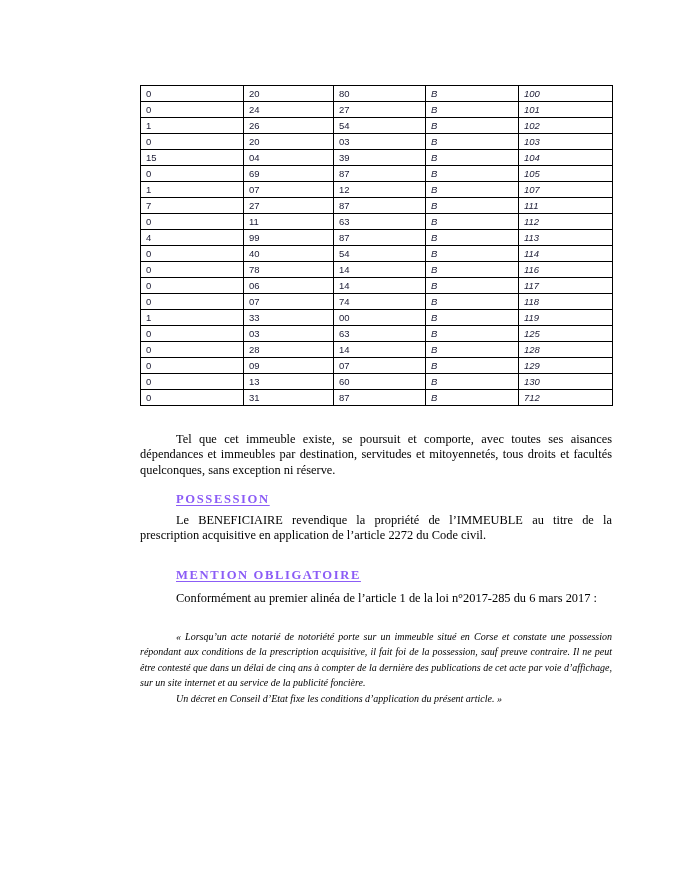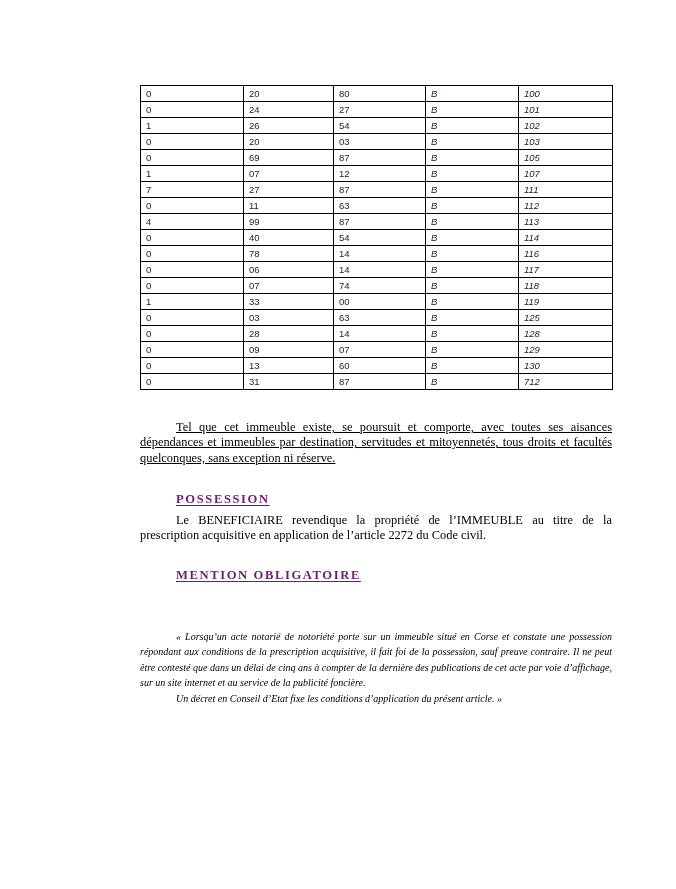--- a/index.html
+++ b/index.html
@@ -71,41 +71,41 @@
   .heading {
     position: absolute;
     left: 176px;
     font-family: "Liberation Serif", serif;
     font-size: 12.6px;
     font-weight: bold;
     letter-spacing: 1.6px;
     text-decoration: underline;
     text-underline-offset: 2px;
     white-space: nowrap;
-    color: #701a75;
+    color: #8b5cf6;
   }
 
   .quote-block {
     position: absolute;
     left: 140px;
     width: 472px;
     font-family: "Liberation Serif", serif;
     font-style: italic;
     font-size: 10px;
     line-height: 15.4px;
     text-align: justify;
     color: #000000;
   }
   .quote-block p {
     margin: 0;
     text-indent: 36px;
   }
 
   
-  #para-immeuble { top: 420px; text-decoration: underline; }
+  #para-immeuble { top: 432px; }
   #heading-possession { top: 492px; }
   #para-possession { top: 513px; }
   #heading-mention { top: 568px; }
   #para-mention { top: 591px; }
   #quote-legal { top: 629px; }
 </style>
 </head>
 <body>
 
 <div class="page">
@@ -141,20 +141,27 @@
           <td class="italic">102</td>
         </tr>
         <tr>
           <td>0</td>
           <td>20</td>
           <td>03</td>
           <td class="italic">B</td>
           <td class="italic">103</td>
         </tr>
         <tr>
+          <td>15</td>
+          <td>04</td>
+          <td>39</td>
+          <td class="italic">B</td>
+          <td class="italic">104</td>
+        </tr>
+        <tr>
           <td>0</td>
           <td>69</td>
           <td>87</td>
           <td class="italic">B</td>
           <td class="italic">105</td>
         </tr>
         <tr>
           <td>1</td>
           <td>07</td>
           <td>12</td>
@@ -256,19 +263,20 @@
   </table>
 
   <div class="body-text" id="para-immeuble">Tel que cet immeuble existe, se poursuit et comporte, avec toutes ses aisances dépendances et immeubles par destination, servitudes et mitoyennetés, tous droits et facultés quelconques, sans exception ni réserve.</div>
 
   <div class="heading" id="heading-possession">POSSESSION</div>
 
   <div class="body-text" id="para-possession">Le BENEFICIAIRE revendique la propriété de l’IMMEUBLE au titre de la prescription acquisitive en application de l’article 2272 du Code civil.</div>
 
   <div class="heading" id="heading-mention">MENTION OBLIGATOIRE</div>
 
+  <div class="body-text" id="para-mention">Conformément au premier alinéa de l’article 1 de la loi n°2017-285 du 6 mars 2017 :</div>
 
   <div class="quote-block" id="quote-legal">
       <p>« Lorsqu’un acte notarié de notoriété porte sur un immeuble situé en Corse et constate une possession répondant aux conditions de la prescription acquisitive, il fait foi de la possession, sauf preuve contraire. Il ne peut être contesté que dans un délai de cinq ans à compter de la dernière des publications de cet acte par voie d’affichage, sur un site internet et au service de la publicité foncière.</p>
       <p>Un décret en Conseil d’Etat fixe les conditions d’application du présent article. »</p>
     </div>
 
 </div>
 
 </body></html>

